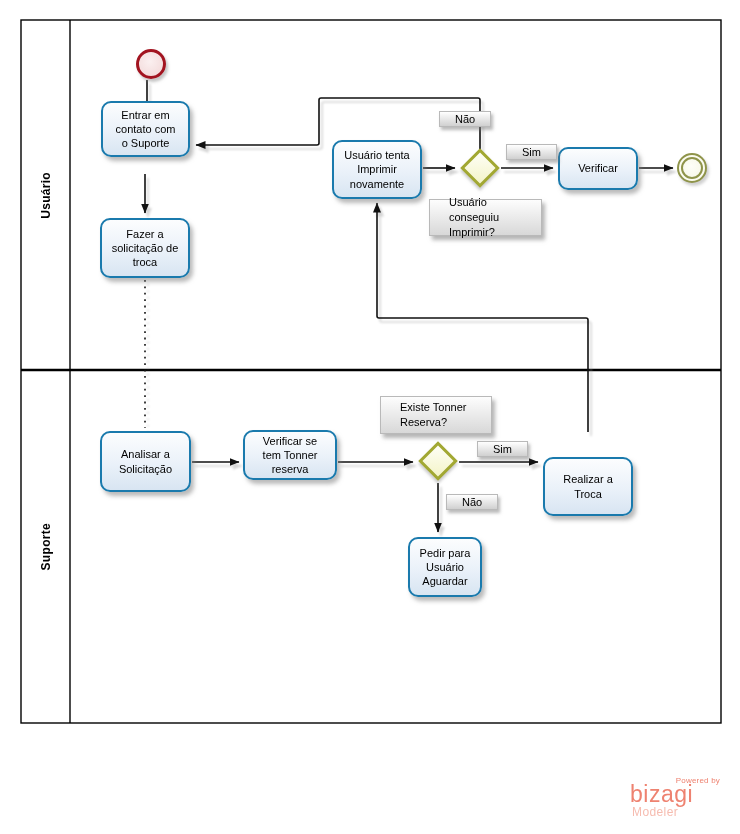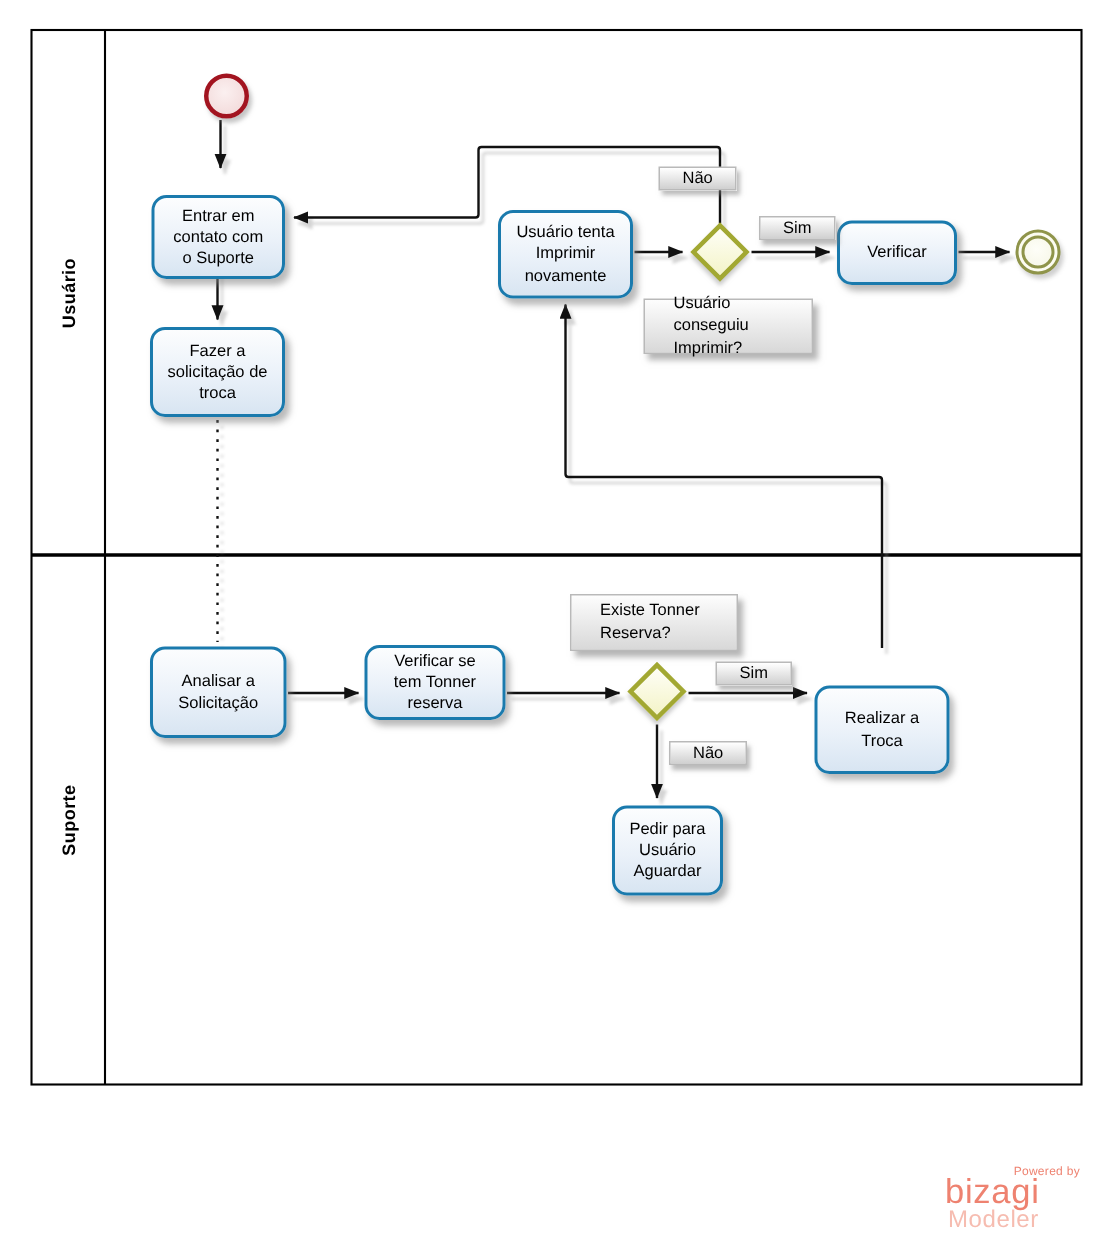--- a/index.html
+++ b/index.html
@@ -12,21 +12,21 @@
   .lane-label span{writing-mode:vertical-rl;transform:rotate(180deg);font-weight:bold;font-size:12px;letter-spacing:.3px;}
   .ll-1{top:20px;height:350px;}
   .ll-2{top:370px;height:353px;}
 
   
   .task{position:absolute;box-sizing:border-box;border:2px solid #1a7aad;border-radius:10px;
         background:linear-gradient(#fcfdfe, #eaf1f9 55%, #d8e5f2);
         box-shadow:3px 4px 4px rgba(130,130,130,.55);
         display:flex;align-items:center;justify-content:center;text-align:center;
         font-size:11px;line-height:1.3;padding:2px 8px;}
-  .t-entrar   {left:101px;top:130px;width:89px;height:56px;}
+  .t-entrar   {left:101px;top:101px;width:89px;height:56px;}
   .t-fazer    {left:100px;top:218px;width:90px;height:60px;}
   .t-tenta    {left:332px;top:140px;width:90px;height:59px;}
   .t-finalizar{left:558px;top:147px;width:80px;height:43px;}
   .t-analisar {left:100px;top:431px;width:91px;height:61px;}
   .t-verificar{left:243px;top:430px;width:94px;height:50px;}
   .t-realizar {left:543px;top:457px;width:90px;height:59px;}
   .t-pedir    {left:408px;top:537px;width:74px;height:60px;}
 
   
   .start-event{position:absolute;left:136px;top:49px;width:30px;height:30px;box-sizing:border-box;
@@ -61,21 +61,21 @@
         border:1px solid #b9b9b9;box-shadow:3px 4px 4px rgba(120,120,120,.55);
         font-size:11px;line-height:1.35;display:flex;align-items:center;justify-content:center;
         padding:2px 19px;}
   .n-conseguiu{left:429px;top:199px;width:113px;height:37px;}
   .n-existe   {left:380px;top:396px;width:112px;height:38px;}
 
   
   .brand{position:absolute;left:630px;top:777px;width:95px;line-height:1;}
   .brand .powered{font-size:8px;color:#ee8270;text-align:right;padding-right:5px;letter-spacing:.2px;}
   .brand .logo{font-size:23px;font-weight:normal;color:#ee8270;letter-spacing:.5px;margin-top:-2px;}
-  .brand .product{font-size:16px;color:#f6bcb0;margin-top:0px;margin-left:2px;letter-spacing:.4px;}
+  .brand .product{font-size:12px;color:#f6bcb0;margin-top:0px;margin-left:2px;letter-spacing:.4px;}
 </style>
 </head>
 <body>
 
 <div class="canvas">
 
   <svg class="wires" width="740" height="834" viewBox="0 0 740 834">
     <defs>
       <marker id="arr" markerWidth="11" markerHeight="9" refX="9.5" refY="4" orient="auto" markerUnits="userSpaceOnUse">
         <path d="M0,0 L10,4 L0,8 Z" fill="#111"></path>

